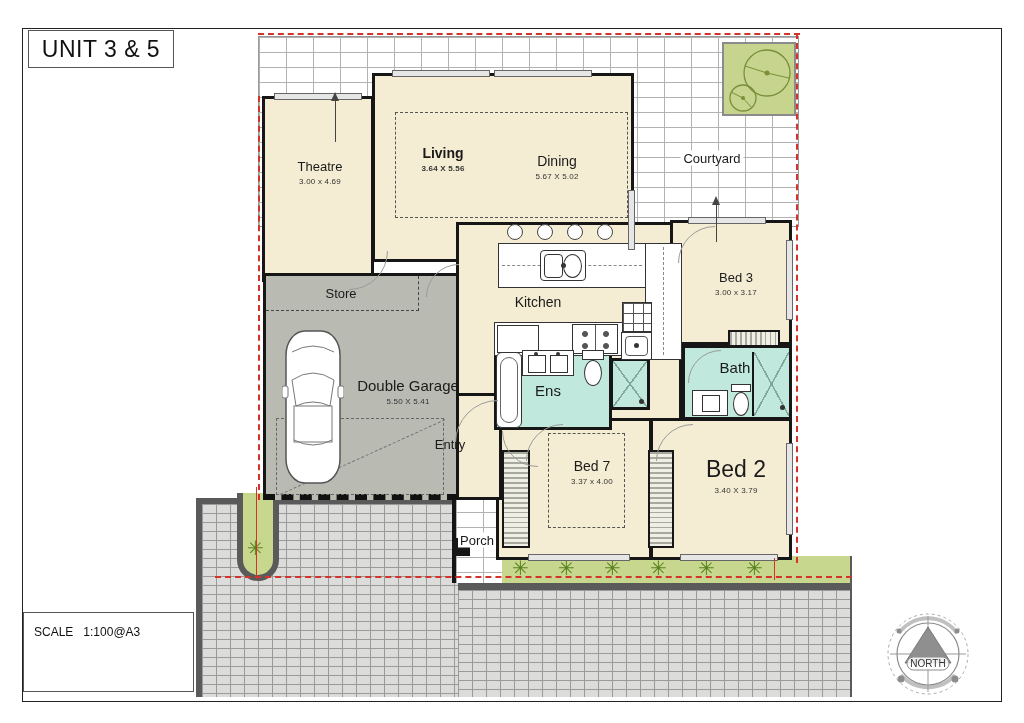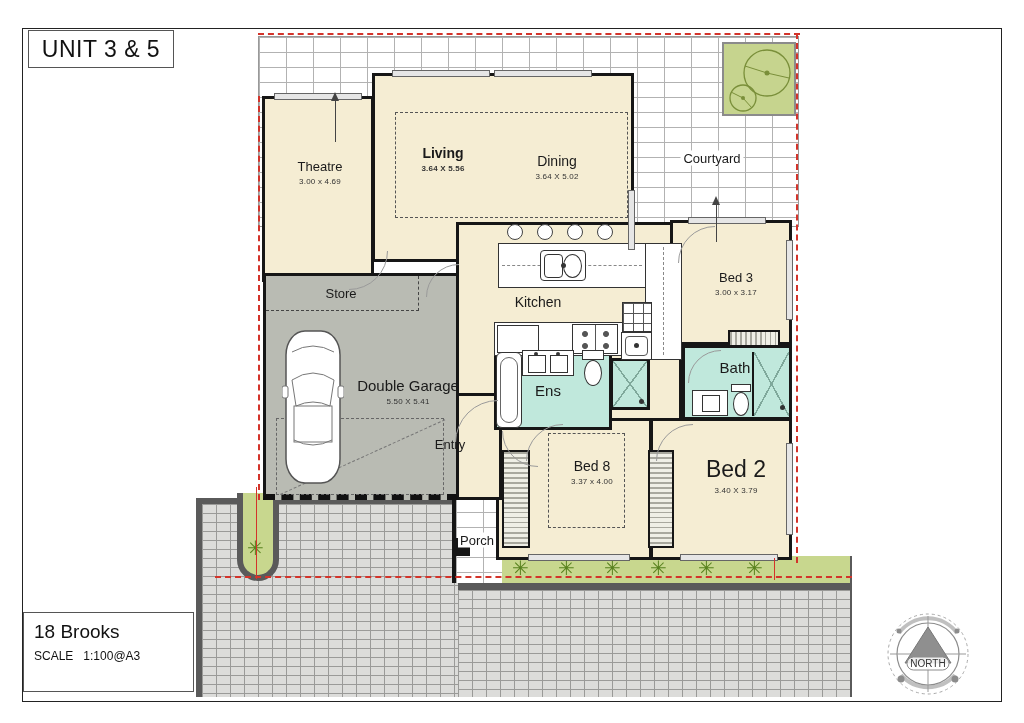--- a/index.html
+++ b/index.html
@@ -220,21 +220,21 @@
   <div class="room-label" style="left:320px;top:172px;">
     <div class="rname sz13">Theatre</div>
     <div class="rdim">3.00 x 4.69</div>
   </div>
   <div class="room-label" style="left:443px;top:159px;font-weight:bold;">
     <div class="rname sz14">Living</div>
     <div class="rdim">3.64 X 5.56</div>
   </div>
   <div class="room-label" style="left:557px;top:167px;">
     <div class="rname sz14">Dining</div>
-    <div class="rdim">3.64 X 5.02</div>
+    <div class="rdim">5.67 X 5.02</div>
   </div>
   <div class="room-label" style="left:712px;top:158px;">
     <div class="rname sz13" style="background:#fff;padding:0 3px;text-align:center;">Courtyard</div>
   </div>
   <div class="room-label" style="left:736px;top:283px;">
     <div class="rname sz13">Bed 3</div>
     <div class="rdim">3.00 x 3.17</div>
   </div>
   <div class="room-label" style="left:341px;top:293px;">
     <div class="rname sz13">Store</div>
@@ -249,37 +249,36 @@
   <div class="room-label" style="left:548px;top:390px;">
     <div class="rname sz15">Ens</div>
   </div>
   <div class="room-label" style="left:735px;top:367px;">
     <div class="rname sz15">Bath</div>
   </div>
   <div class="room-label" style="left:450px;top:444px;">
     <div class="rname sz13">Entry</div>
   </div>
   <div class="room-label" style="left:592px;top:472px;">
-    <div class="rname sz14">Bed 8</div>
+    <div class="rname sz14">Bed 7</div>
     <div class="rdim">3.37 x 4.00</div>
   </div>
   <div class="room-label" style="left:736px;top:475px;">
     <div class="rname sz22">Bed 2</div>
     <div class="rdim">3.40 X 3.79</div>
   </div>
   <div class="room-label" style="left:477px;top:540px;">
     <div class="rname sz13" style="background:#fff;padding:0 2px;">Porch</div>
   </div>
 
   <div class="abs title-box" style="left:28px;top:30px;width:144px;height:36px;">
     <span>UNIT 3 &amp; 5</span>
   </div>
 
   <div class="abs title-block" style="left:23px;top:612px;width:171px;height:80px;">
-    <div class="tb-address">18 Brooks</div>
     <div class="tb-scale">SCALE   1:100@A3</div>
   </div>
 
   <svg class="abs" style="left:885px;top:611px;" width="86" height="86" viewBox="0 0 86 86">
     <circle cx="43" cy="43" r="40" fill="none" stroke="#aaa" stroke-width="1" stroke-dasharray="3 3"></circle>
     <circle cx="43" cy="43" r="31" fill="none" stroke="#8c8c8c" stroke-width="1.2"></circle>
     <path d="M14 22 A 36 36 0 0 1 72 22" fill="none" stroke="#8c8c8c" stroke-width="4" opacity=".55"></path>
     <path d="M70 64 A 36 36 0 0 1 16 64" fill="none" stroke="#8c8c8c" stroke-width="4" opacity=".55"></path>
     <line x1="43" y1="5" x2="43" y2="81" stroke="#999" stroke-width="1"></line>
     <line x1="5" y1="43" x2="81" y2="43" stroke="#999" stroke-width="1"></line>

